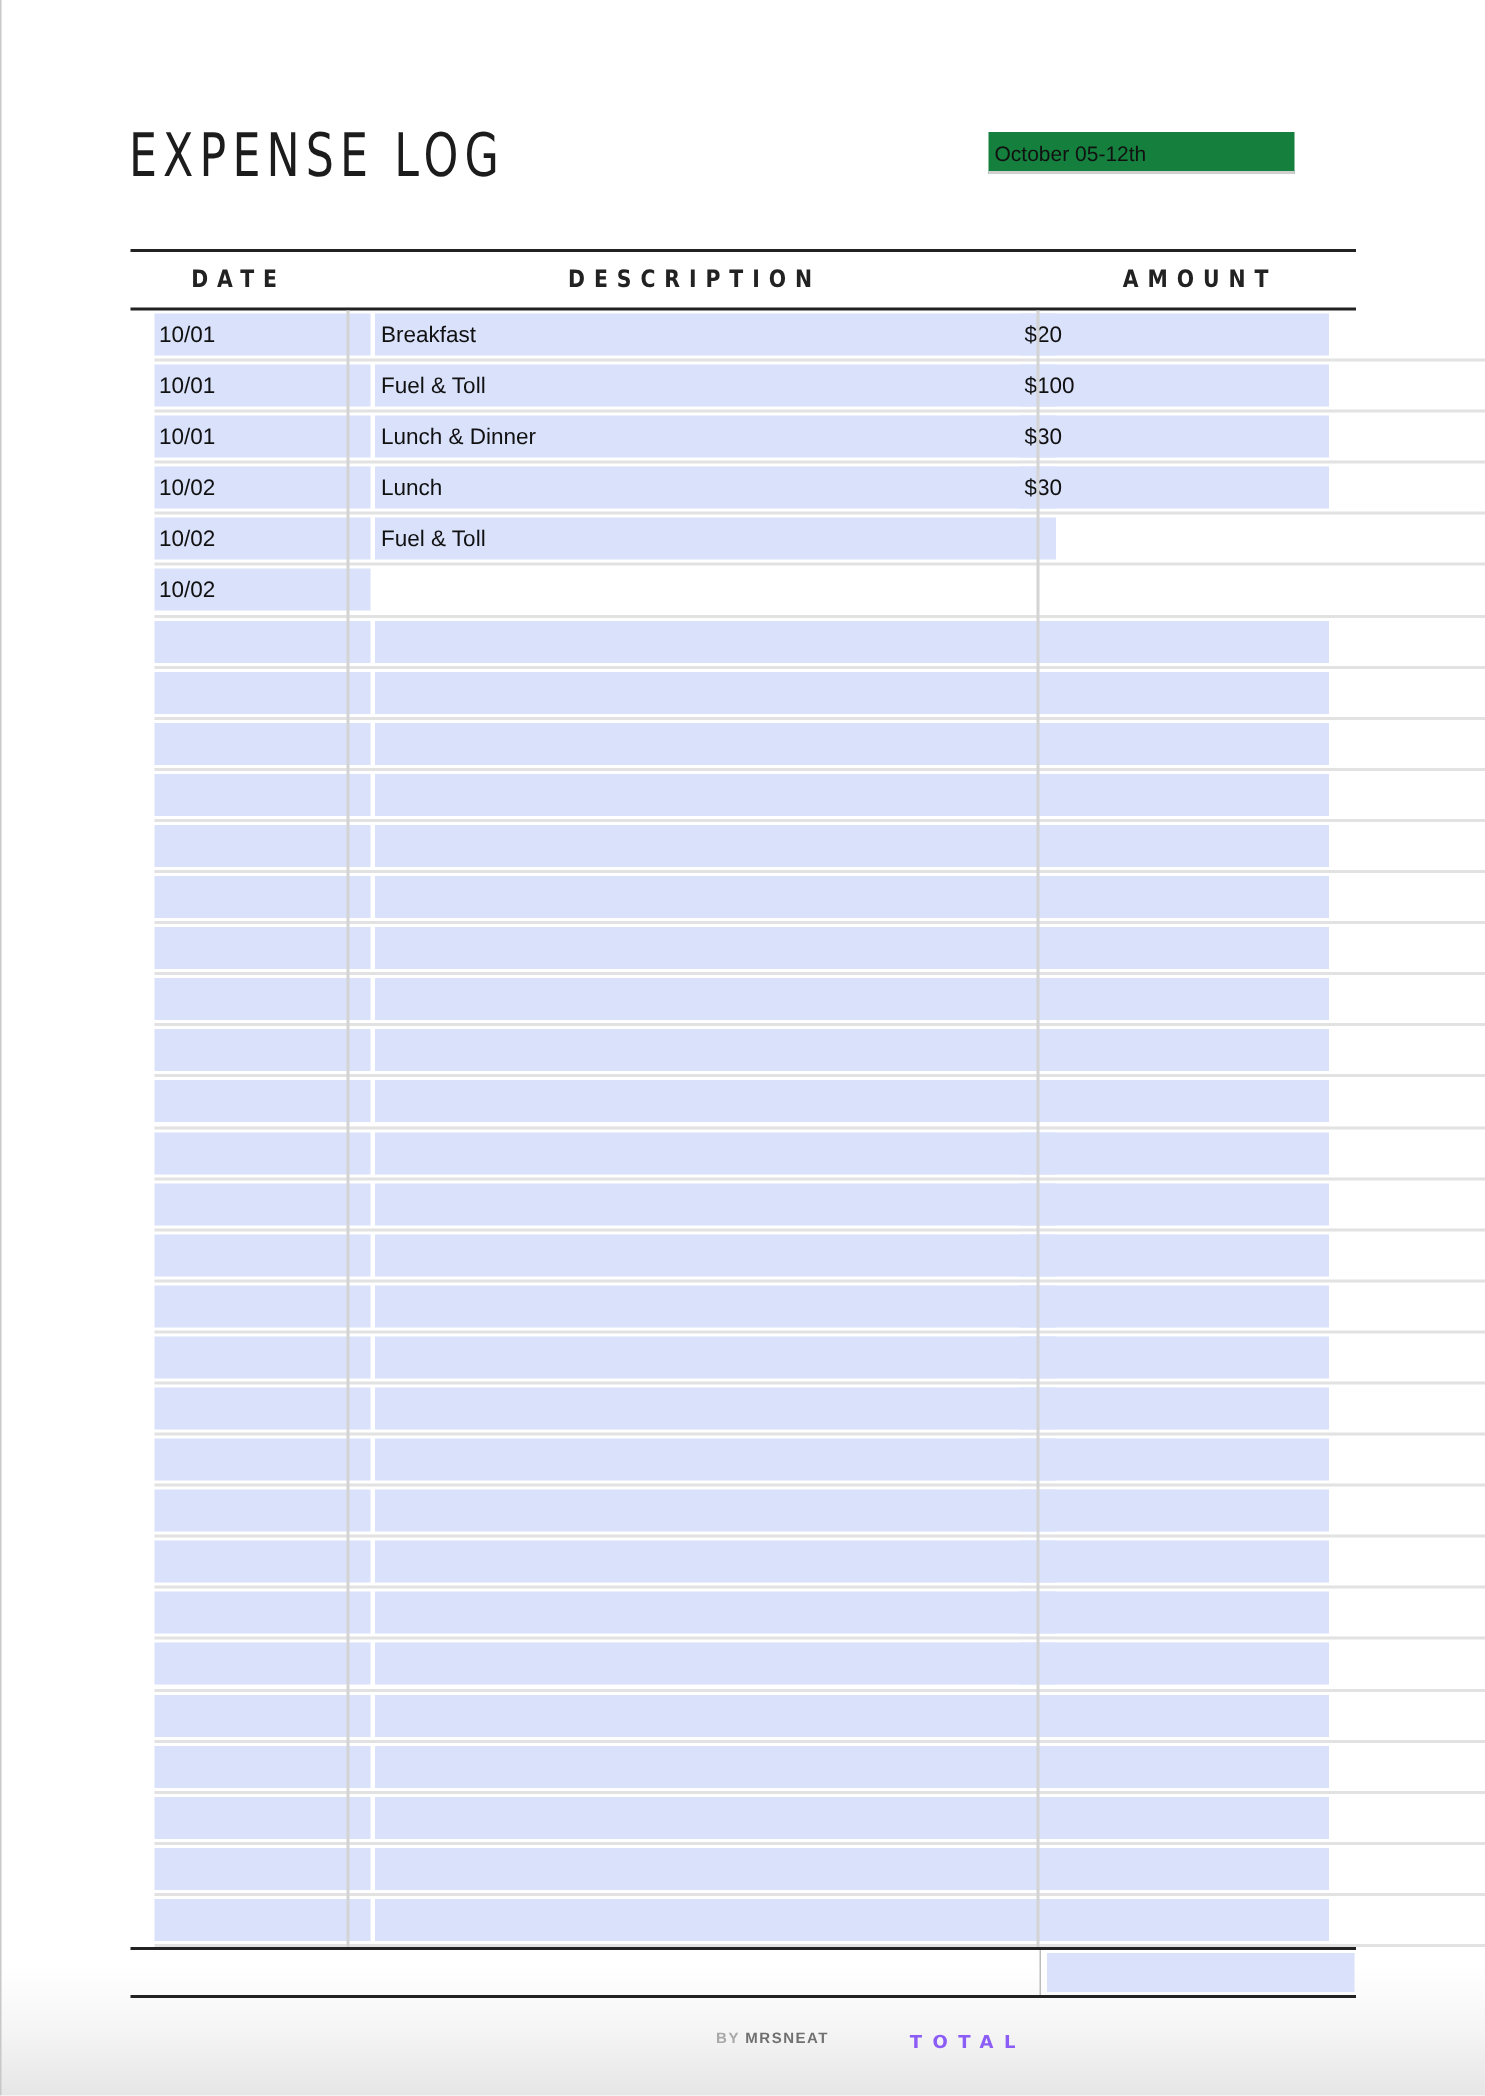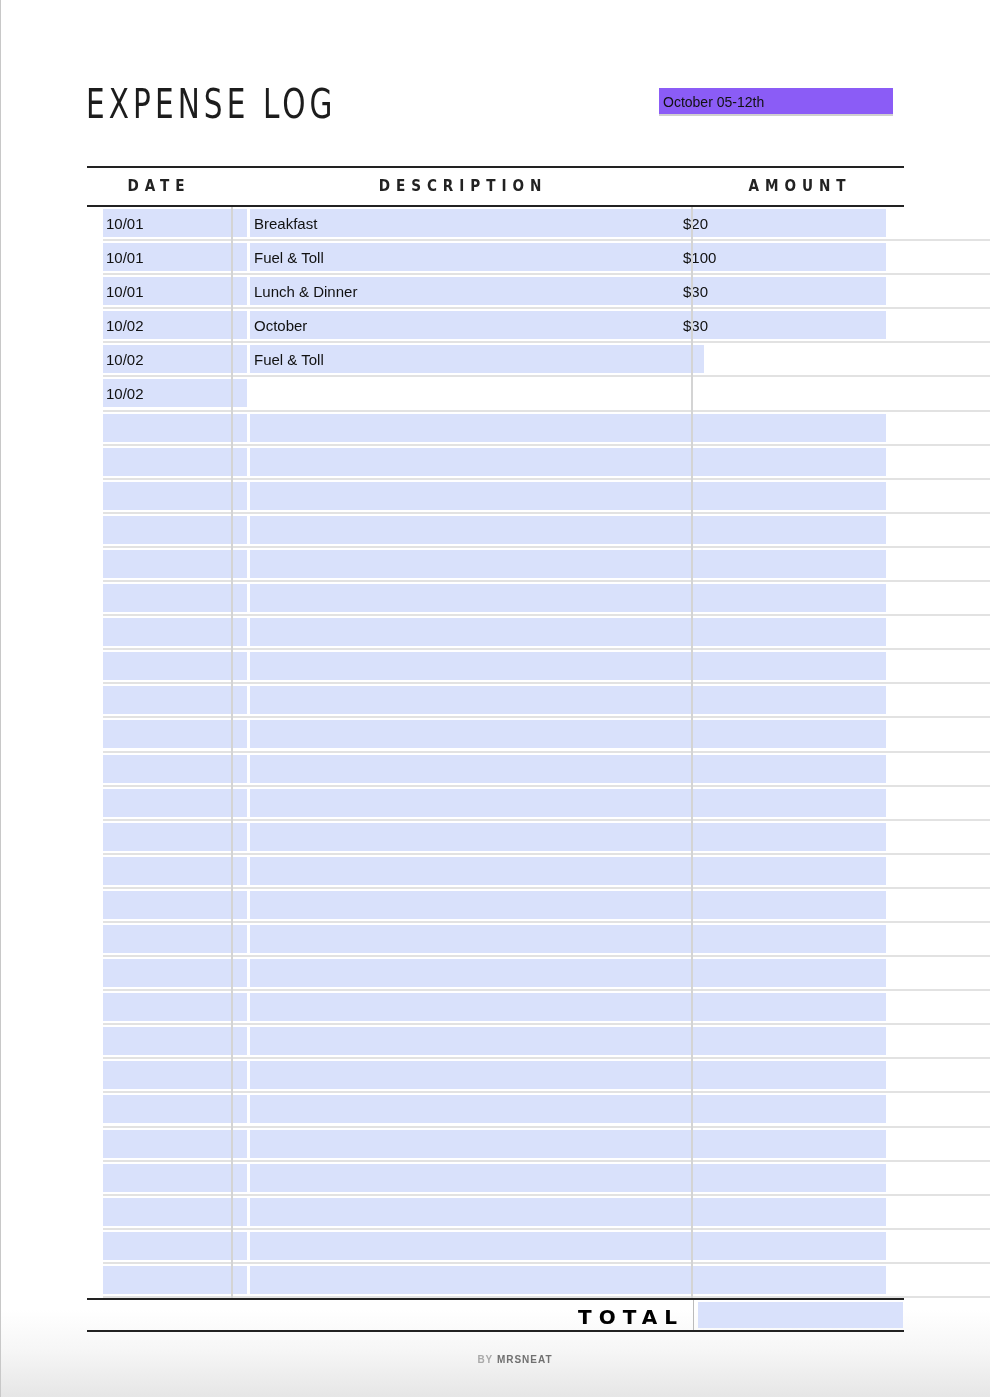--- a/index.html
+++ b/index.html
@@ -2,37 +2,37 @@
 <html><head>
 <meta charset="utf-8">
 <style>
   html,body{margin:0;padding:0;}
   body{width:990px;height:1397px;position:relative;overflow:hidden;
     background:linear-gradient(to bottom,#ffffff 0px,#ffffff 1310px,#f6f6f6 1350px,#e6e6e6 1397px);
     font-family:"Liberation Sans",sans-serif;}
   .leftedge{position:absolute;left:0;top:0;width:1px;height:1397px;background:#c8c8c8;}
   .title{position:absolute;left:86px;top:80px;font-family:"DejaVu Sans Condensed","DejaVu Sans",sans-serif;
     font-size:40px;font-weight:400;letter-spacing:5px;color:#1c1c1c;transform:scaleX(0.82);transform-origin:left top;line-height:48px;}
-  .datebox{position:absolute;left:659px;top:88px;width:234px;height:28px;background:#8b5cf6;border-bottom:2px solid #cfcfcf;
+  .datebox{position:absolute;left:659px;top:88px;width:204px;height:28px;background:#15803d;border-bottom:2px solid #cfcfcf;
     box-sizing:border-box;font-size:14px;color:#111;padding:6px 0 0 4px;}
   .topline{position:absolute;left:87px;top:166px;width:817px;height:2px;background:#222;}
   .hdrline{position:absolute;left:87px;top:205px;width:817px;height:2px;background:#222;}
   .hdr{position:absolute;top:176px;font-family:"DejaVu Sans",sans-serif;font-size:16px;font-weight:bold;color:#222;
     letter-spacing:7px;transform:scaleX(0.85);text-align:center;}
   .grid{position:absolute;left:87px;top:207px;width:908px;margin-left:16px;}
   .row{position:relative;height:34.1px;border-bottom:2px solid #e2e2e2;box-sizing:border-box;}
   .cell{position:absolute;top:2px;height:28px;background:#d9e1fb;box-sizing:border-box;font-size:15px;color:#111;padding:6px 0 0 3px;}
   .c-date{left:0;width:144px;}
   .c-desc{left:147px;width:454px;padding-left:4px;}
   .c-amt{left:576px;width:207px;padding-left:4px;}
   .vline{position:absolute;top:207px;width:2px;background:#d4d4d4;}
   .totline1{position:absolute;left:87px;top:1298px;width:817px;height:2px;background:#222;}
   .totline2{position:absolute;left:87px;top:1330px;width:817px;height:2px;background:#222;}
-  .totlabel{position:absolute;left:560px;top:1305px;width:124px;text-align:right;font-family:"DejaVu Sans",sans-serif;font-size:20px;
-    font-weight:bold;letter-spacing:7px;color:#000000;}
+  .totlabel{position:absolute;left:560px;top:1354px;width:124px;text-align:right;font-family:"DejaVu Sans",sans-serif;font-size:12px;
+    font-weight:bold;letter-spacing:7px;color:#8b5cf6;}
   .totdiv{position:absolute;left:693px;top:1300px;width:1px;height:30px;background:#bbb;}
   .totbox{position:absolute;left:698px;top:1302px;width:205px;height:26px;background:#d9e1fb;}
   .footer{position:absolute;left:0;width:990px;top:1354px;text-align:center;font-size:10px;font-weight:bold;letter-spacing:1px;}
   .footer .by{color:#a9a9a9;margin-left:40px;}
   .footer .brand{color:#707070;}
 </style>
 </head>
 <body>
 
 <div class="leftedge"></div>
@@ -57,21 +57,21 @@
       <div class="cell c-desc">Fuel &amp; Toll</div>
       <div class="cell c-amt">$100</div>
     </div>
     <div class="row">
       <div class="cell c-date">10/01</div>
       <div class="cell c-desc">Lunch &amp; Dinner</div>
       <div class="cell c-amt">$30</div>
     </div>
     <div class="row">
       <div class="cell c-date">10/02</div>
-      <div class="cell c-desc">October</div>
+      <div class="cell c-desc">Lunch</div>
       <div class="cell c-amt">$30</div>
     </div>
     <div class="row">
       <div class="cell c-date">10/02</div>
       <div class="cell c-desc">Fuel &amp; Toll</div>
     </div>
     <div class="row">
       <div class="cell c-date">10/02</div>
     </div>
     <div class="row">

